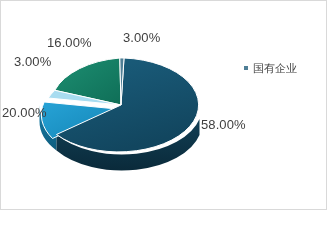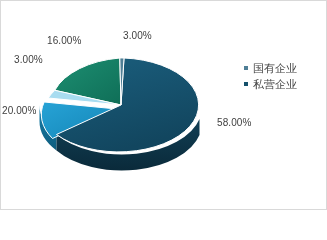--- a/index.html
+++ b/index.html
@@ -26,27 +26,27 @@
     width: 240px;
     height: 210px;
   }
   #pie-svg {
     position: absolute;
     left: 0;
     top: 0;
   }
   .data-label {
     position: absolute;
-    font-size: 10px;
+    font-size: 13px;
     color: #3f3f3f;
     white-space: nowrap;
     letter-spacing: 0.1px;
   }
   #label-0 { left: 122px; top: 29px; }
-  #label-1 { left: 200px; top: 116px; margin-left: 16px; }
+  #label-1 { left: 200px; top: 116px; }
   #label-2 { left: 1px;   top: 104px; text-align: center; }
   #label-3 { left: 13px;  top: 53px; }
   #label-4 { left: 46px;  top: 34px; }
 
   #legend {
     position: absolute;
     left: 243px;
     top: 59px;
     width: 82px;
   }
@@ -131,22 +131,18 @@
     <span class="data-label" id="label-4">16.00%</span>
   </div>
 
   <div id="legend">
 
     <div class="legend-item">
       <span class="legend-swatch" style="background:#4f7f96"></span>
       <span class="legend-label">国有企业</span>
     </div>
 
-    <div class="legend-item">
-      <span class="legend-swatch" style="background:#15506b"></span>
-      <span class="legend-label">私营企业</span>
-    </div>
 
 
 
 
   </div>
 </div>
 
 </body></html>

